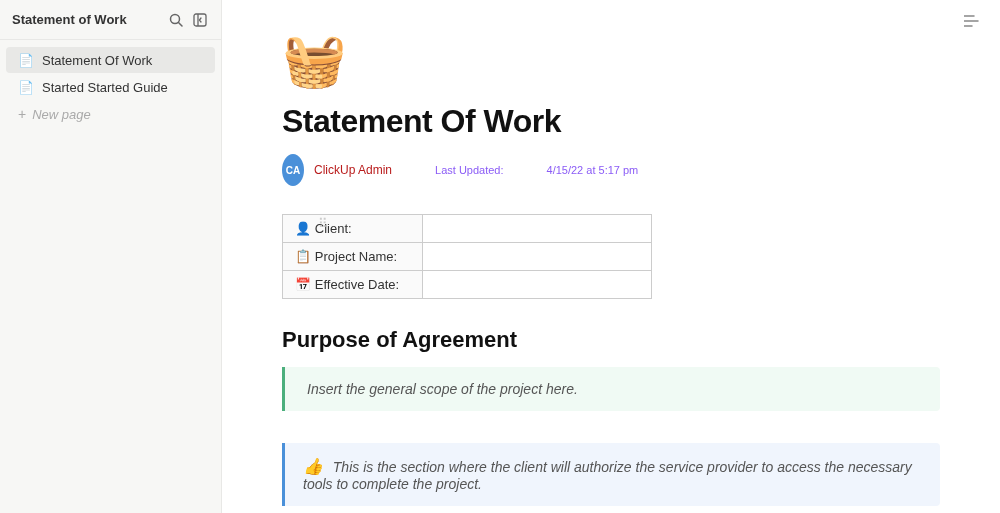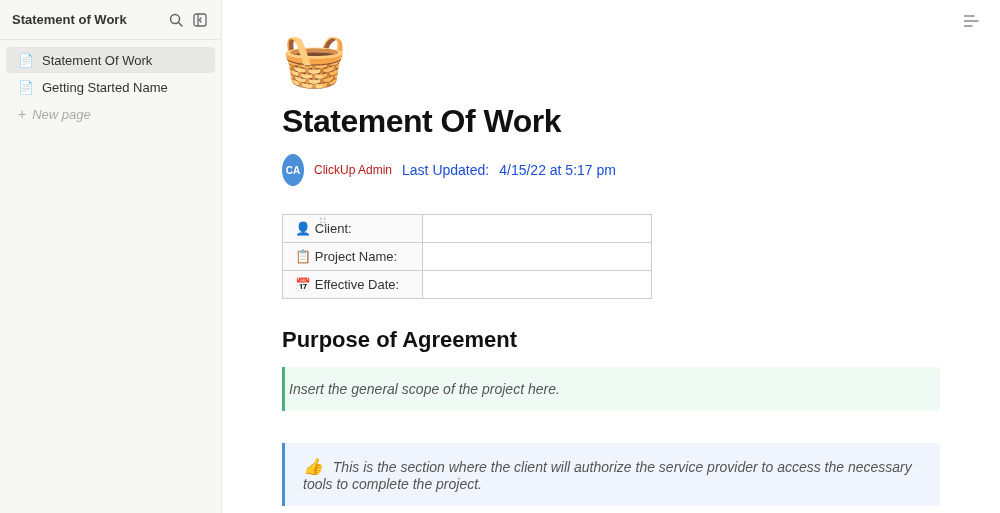--- a/index.html
+++ b/index.html
@@ -141,22 +141,23 @@
       justify-content: center;
       font-size: 10px;
       font-weight: 700;
     }
     .meta-author {
       color: #b91c1c;
       font-weight: 500;
       font-size: 12px;
     }
     .meta-updated {
-      color: #1d4ed8;
-      font-size: 14px;
+      color: #8b5cf6;
+      font-size: 11px;
+      margin-left: 33px;
     }
 
     
     .doc-table {
       border-collapse: collapse;
       margin-bottom: 28px;
       width: 370px;
     }
     .doc-table td {
       border: 1px solid #ccc;
@@ -179,21 +180,21 @@
       font-size: 22px;
       font-weight: 700;
       color: #111;
       margin-bottom: 14px;
     }
 
     
     .callout-green {
       border-left: 3px solid #4caf7d;
       background: #f0faf4;
-      padding: 14px 4px;
+      padding: 14px 22px;
       border-radius: 0 4px 4px 0;
       margin-bottom: 32px;
     }
     .callout-green p {
       font-size: 14px;
       color: #555;
       font-style: italic;
     }
     .callout-blue {
       border-left: 3px solid #4a90d9;
@@ -248,21 +249,21 @@
       </button>
     </div>
   </div>
   <nav class="sidebar-nav">
     <div class="nav-item active">
       <span class="nav-item-icon">📄</span>
       <span class="nav-item-label">Statement Of Work</span>
     </div>
     <div class="nav-item">
       <span class="nav-item-icon">📄</span>
-      <span class="nav-item-label">Getting Started Name</span>
+      <span class="nav-item-label">Started Started Guide</span>
     </div>
     <div class="new-page-item">
       <span style="font-size:14px; color:#aaa;">+</span>
       <span style="color:#aaa;font-style:italic;">New page</span>
     </div>
   </nav>
 </aside>
 
 <main class="main">
   <div class="toolbar-row">

